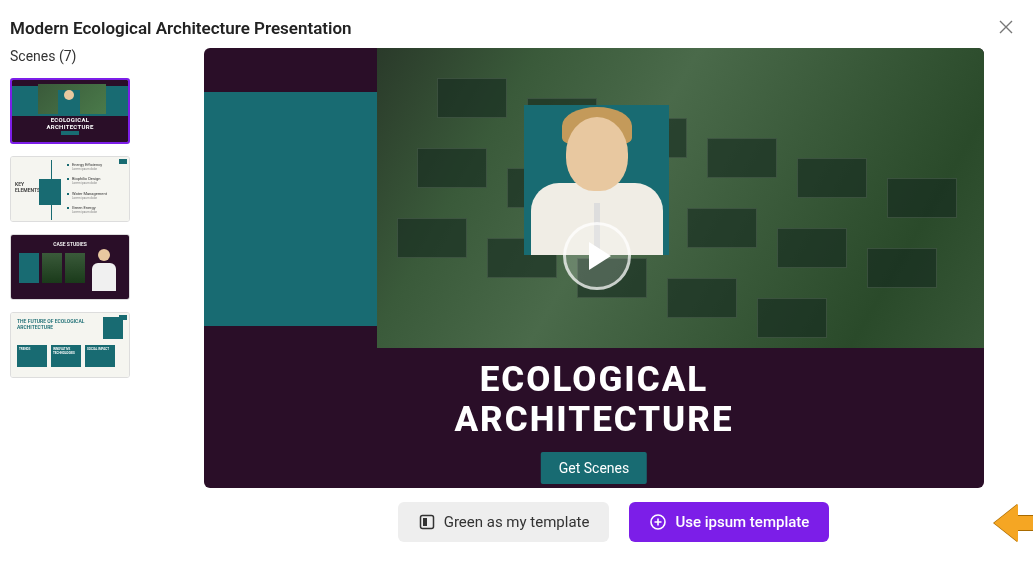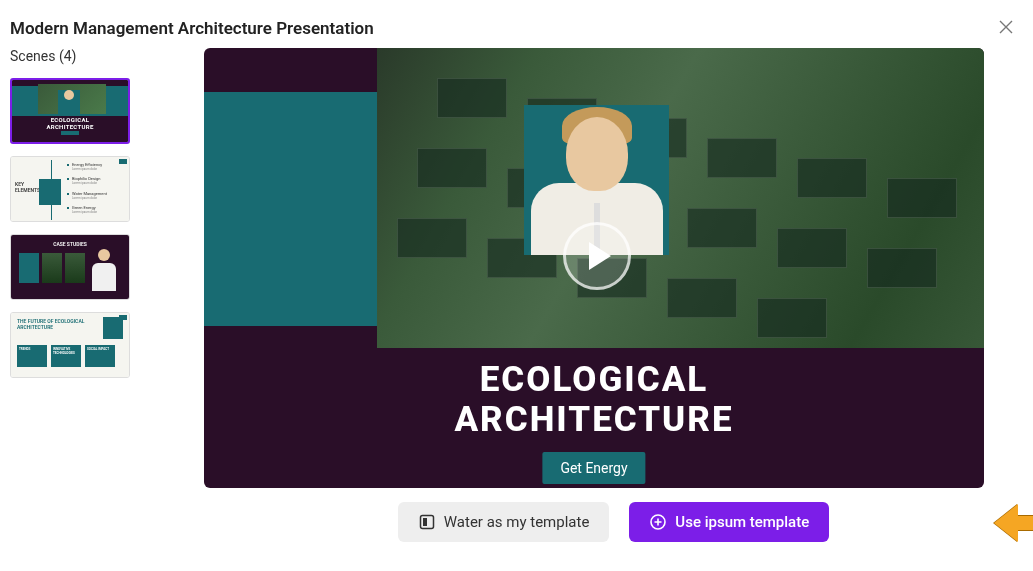--- a/index.html
+++ b/index.html
@@ -71,31 +71,31 @@
     .btn-primary { background:#7c1ee8; color:#fff; font-weight:500; }
     .arrow { position:absolute; left:790px; top:4px; width:72px; height:30px; }
     .arrow-body { position:absolute; left:18px; top:9px; width:40px; height:16px; background:#f5a623; border:1px solid #a86a00; transform:skewX(-14deg); }
     .arrow-head { position:absolute; left:0; top:-2px; width:0; height:0; border-right:24px solid #f5a623; border-top:19px solid transparent; border-bottom:19px solid transparent; filter: drop-shadow(-1px 0 0 #a86a00); }
     .ico { display:inline-flex; }
   </style>
 </head>
 <body>
 
 <div class="header">
-  <div class="title">Modern Management Architecture Presentation</div>
+  <div class="title">Modern Ecological Architecture Presentation</div>
 </div>
 <div class="close-btn">
   <svg width="18" height="18" viewBox="0 0 18 18">
       <path d="M3 3 L15 15 M15 3 L3 15" stroke="#777" stroke-width="1.4" fill="none"></path>
     </svg>
 </div>
 
 <div class="body">
   <div class="sidebar">
-    <div class="scenes-label">Scenes (4)</div>
+    <div class="scenes-label">Scenes (7)</div>
     <div class="thumbs">
       <div class="thumb active">
         <div class="t1-bg">
           <div class="t1-strip"></div>
           <div class="t1-img"></div>
           <div class="t1-person"></div>
           <div class="t1-head"></div>
           <div class="t1-text"><span>ECOLOGICAL</span><br><span>ARCHITECTURE</span></div>
           <div class="t1-btn"></div>
         </div>
@@ -190,33 +190,33 @@
         <div class="pp-zip"></div>
         <div class="pp-hair"></div>
         <div class="pp-head"></div>
       </div>
       <div class="play-btn">
         <div class="play-tri"></div>
       </div>
       <div class="preview-title">
         <span>ECOLOGICAL</span><br><span>ARCHITECTURE</span>
       </div>
-      <div class="preview-cta">Get Energy</div>
+      <div class="preview-cta">Get Scenes</div>
 
     </div>
 
     <div class="actions">
       <button class="btn btn-secondary">
         <span class="ico">
           <svg width="18" height="18" viewBox="0 0 18 18">
               <rect x="2.5" y="2.5" width="13" height="13" rx="2" stroke="#333" stroke-width="1.5" fill="none"></rect>
               <rect x="5" y="5" width="4" height="8" fill="#333"></rect>
             </svg>
         </span>
-        <span>Water as my template</span>
+        <span>Green as my template</span>
       </button>
       <button class="btn btn-primary">
         <span class="ico">
           <svg width="18" height="18" viewBox="0 0 18 18">
               <circle cx="9" cy="9" r="7" stroke="#fff" stroke-width="1.6" fill="none"></circle>
               <path d="M9 5.5 V12.5 M5.5 9 H12.5" stroke="#fff" stroke-width="1.6"></path>
             </svg>
         </span>
         <span>Use ipsum template</span>
       </button>

